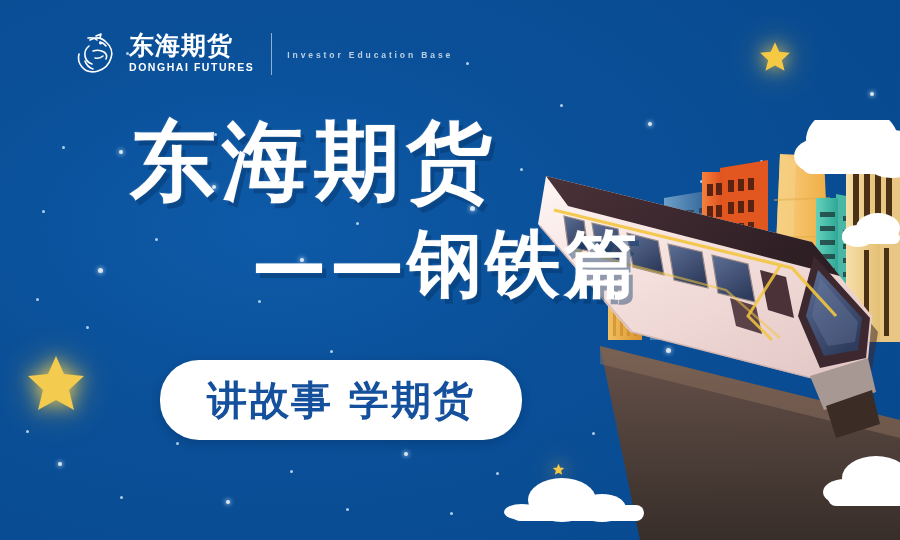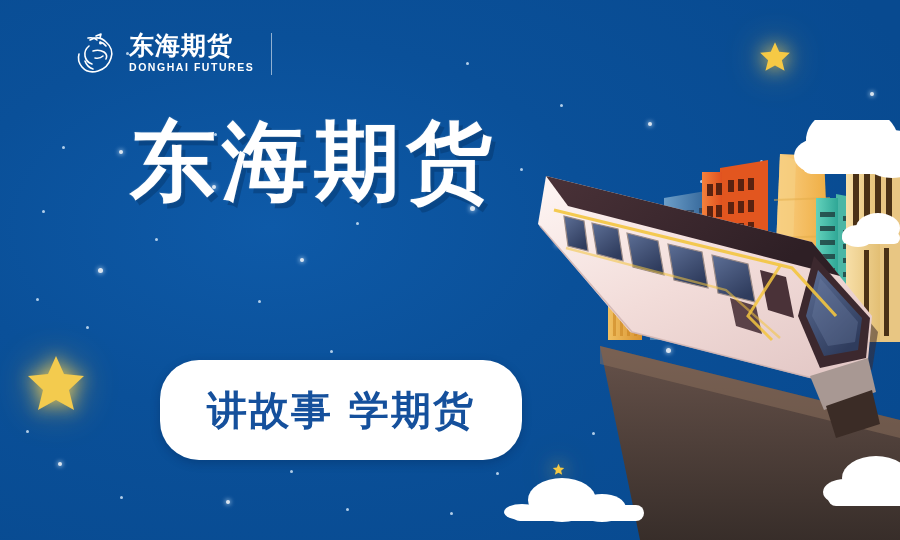--- a/index.html
+++ b/index.html
@@ -57,21 +57,21 @@
     font-family:"DejaVu Sans","Liberation Sans",sans-serif;
     font-size:74px;font-weight:700;letter-spacing:4px;line-height:1;
     margin-left:252px;margin-top:22px;
     text-shadow:4px 5px 0 rgba(5,50,100,.42), 0 0 2px rgba(255,255,255,.25);
     white-space:nowrap;
   }
 
   
   .pill{
     position:absolute;left:160px;top:360px;
-    width:362px;height:100px;
+    width:362px;height:80px;
     background:#ffffff;border-radius:39px;
     display:flex;align-items:center;justify-content:center;
     box-shadow:0 3px 10px rgba(0,25,60,.25);
   }
   .pill-text{
     color:#15509c;
     font-family:"DejaVu Sans","Liberation Sans",sans-serif;
     font-size:40px;font-weight:700;letter-spacing:2px;line-height:1;
   }
 
@@ -393,24 +393,26 @@
         </g>
         <circle cx="24.5" cy="12" r="1.5" fill="#ffffff"></circle>
       </svg>
     </div>
     <div class="logo-cn-block">
       <div class="logo-cn">东海期货</div>
       <div class="logo-en">DONGHAI FUTURES</div>
     </div>
     <div class="logo-div"></div>
     <div class="logo-cn-block">
+      <div class="logo-en2">Investor Education Base</div>
     </div>
   </div>
 
   <div class="title-wrap">
     <div class="title-main">东海期货</div>
+    <div class="title-sub">——钢铁篇</div>
   </div>
 
   <div class="pill">
     <span class="pill-text">讲故事 学期货</span>
   </div>
 
 </div>
 
 </body></html>

